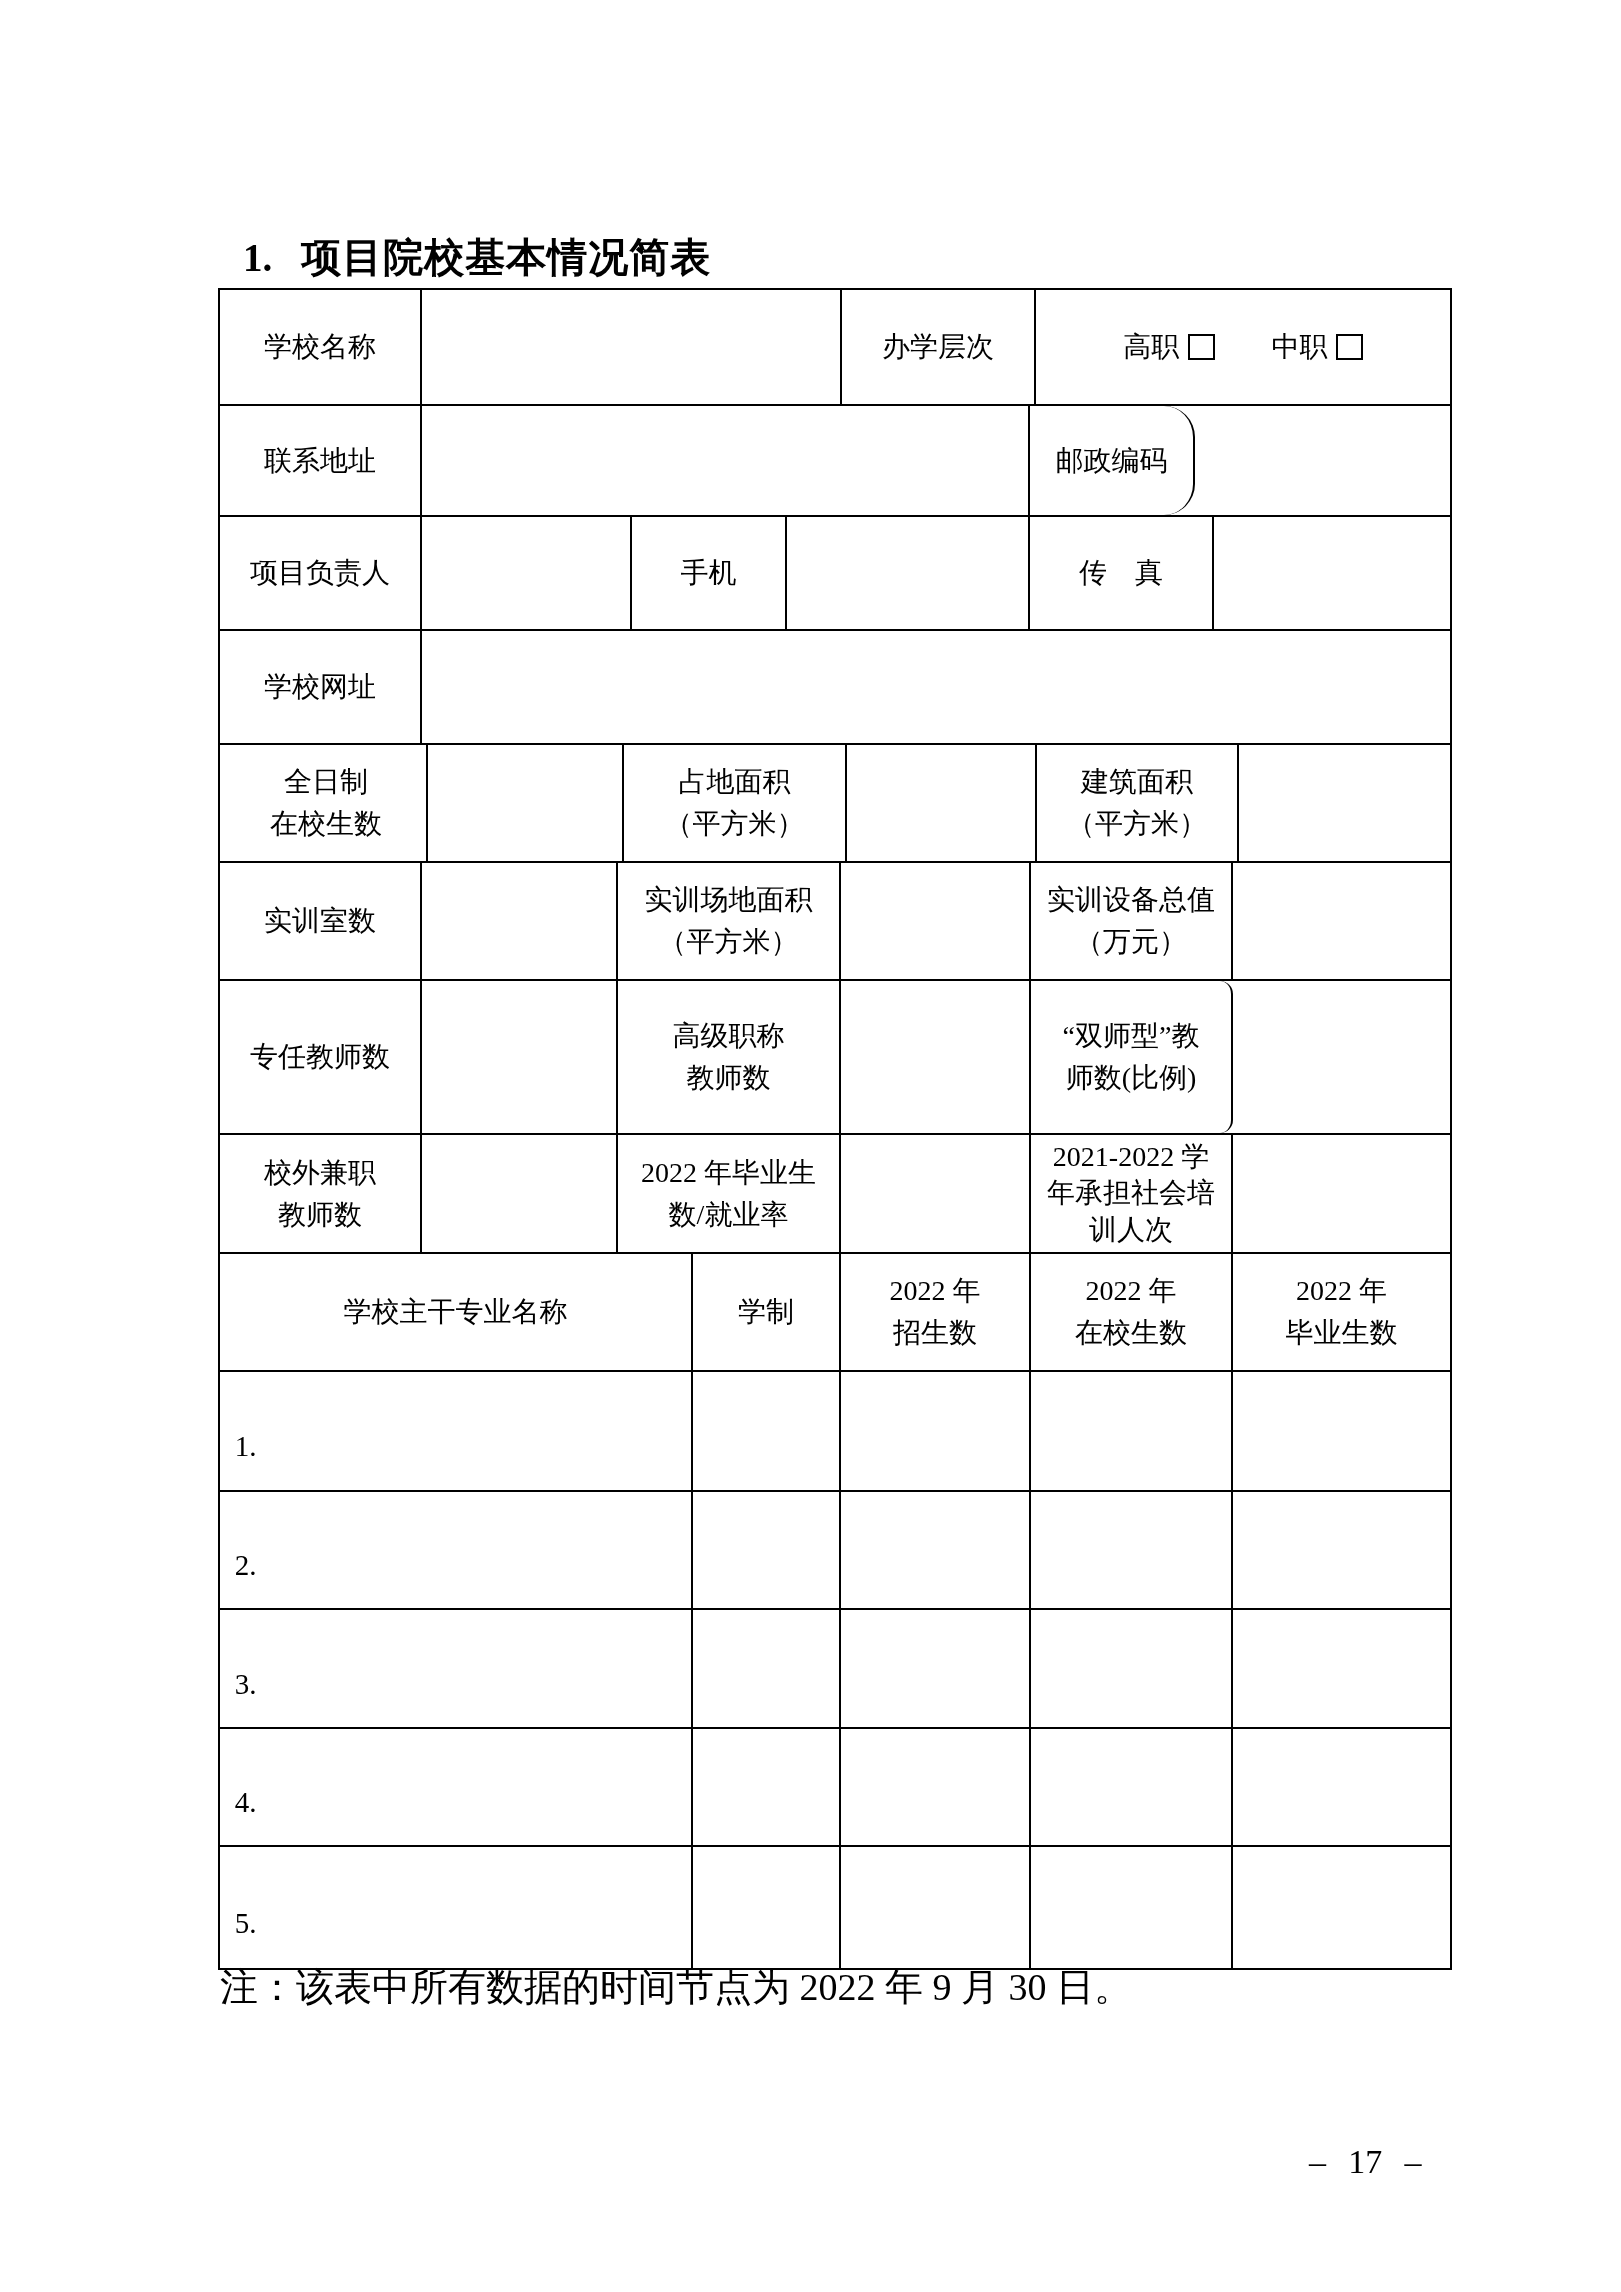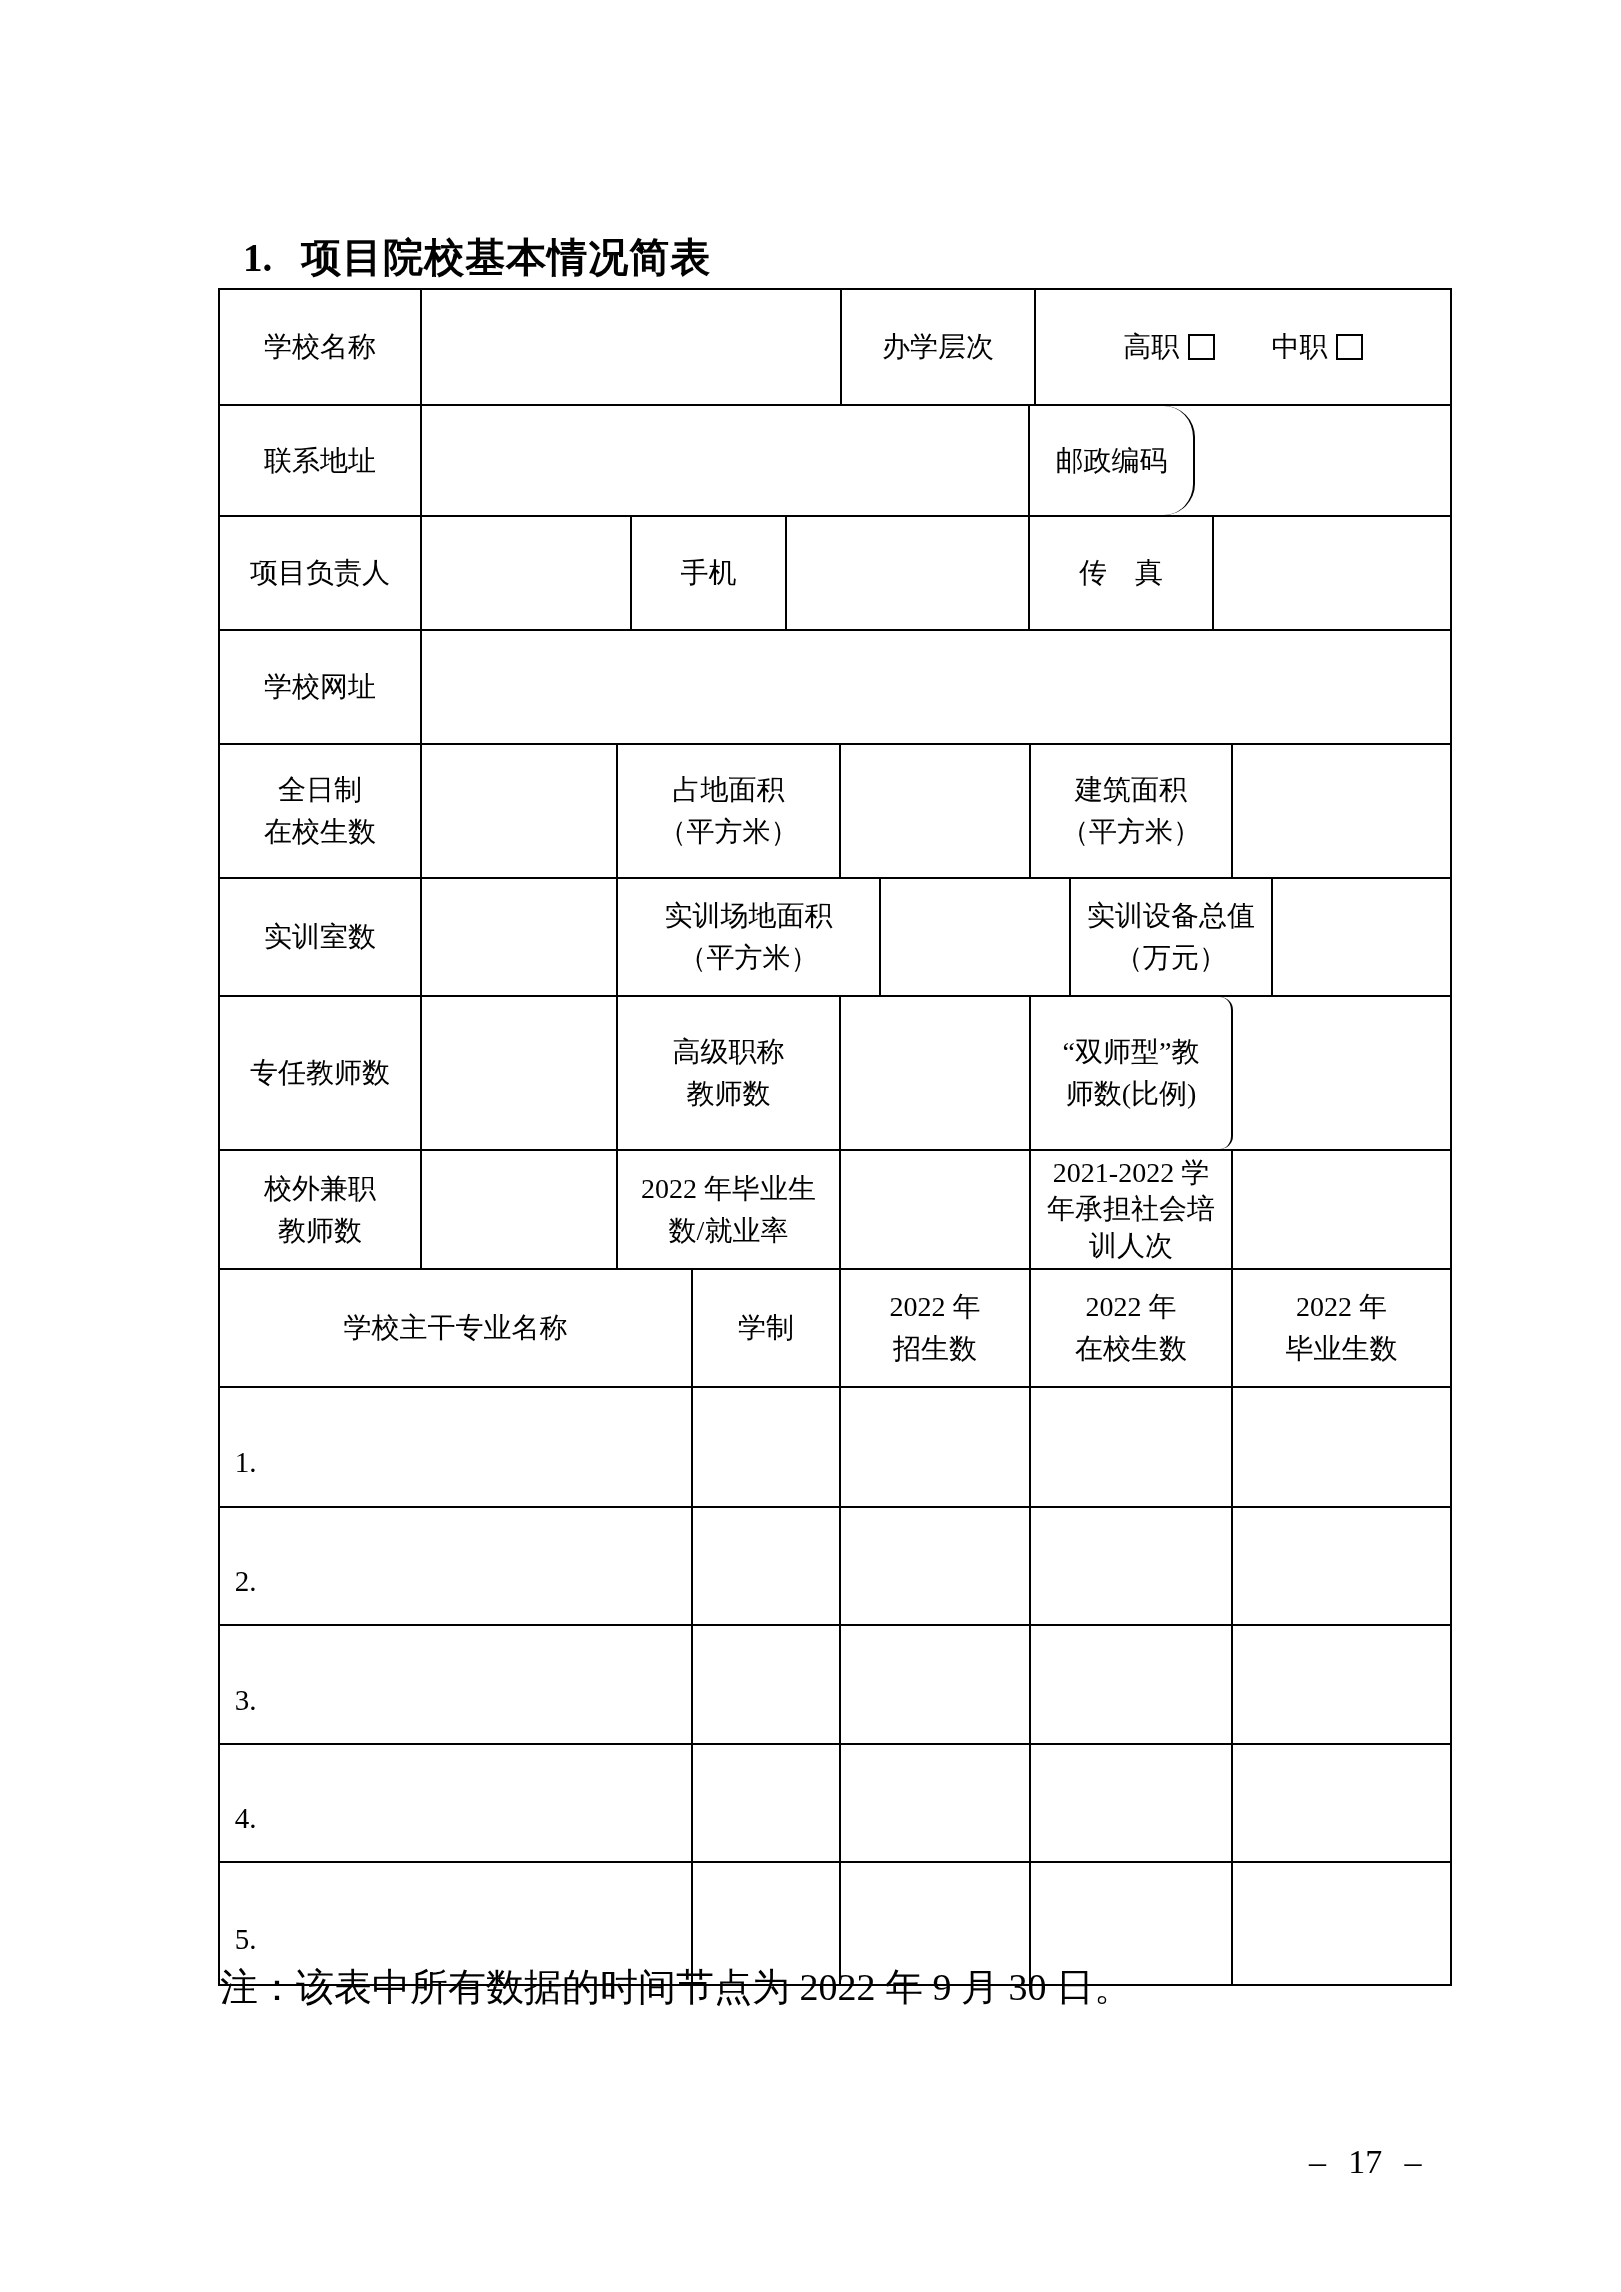--- a/index.html
+++ b/index.html
@@ -77,36 +77,36 @@
     <div class="td" style="width:243px;"></div>
     <div class="td" style="width:184px;">传　真</div>
     <div class="td last"></div>
   </div>
 
   <div class="tr" style="height:114px;">
     <div class="td" style="width:202px;">学校网址</div>
     <div class="td last"></div>
   </div>
 
-  <div class="tr" style="height:134px;">
+  <div class="tr" style="height:118px;padding-left:6px;">
     <div class="td" style="width:202px;">全日制
 在校生数</div>
     <div class="td" style="width:196px;"></div>
     <div class="td" style="width:223px;">占地面积
 （平方米）</div>
     <div class="td" style="width:190px;"></div>
     <div class="td" style="width:202px;">建筑面积
 （平方米）</div>
     <div class="td last"></div>
   </div>
 
   <div class="tr" style="height:118px;">
     <div class="td" style="width:202px;">实训室数</div>
     <div class="td" style="width:196px;"></div>
-    <div class="td" style="width:263px;">实训场地面积
+    <div class="td" style="width:223px;">实训场地面积
 （平方米）</div>
     <div class="td" style="width:190px;"></div>
     <div class="td" style="width:202px;">实训设备总值
 （万元）</div>
     <div class="td last"></div>
   </div>
 
   <div class="tr" style="height:154px;">
     <div class="td" style="width:202px;">专任教师数</div>
     <div class="td" style="width:196px;"></div>

